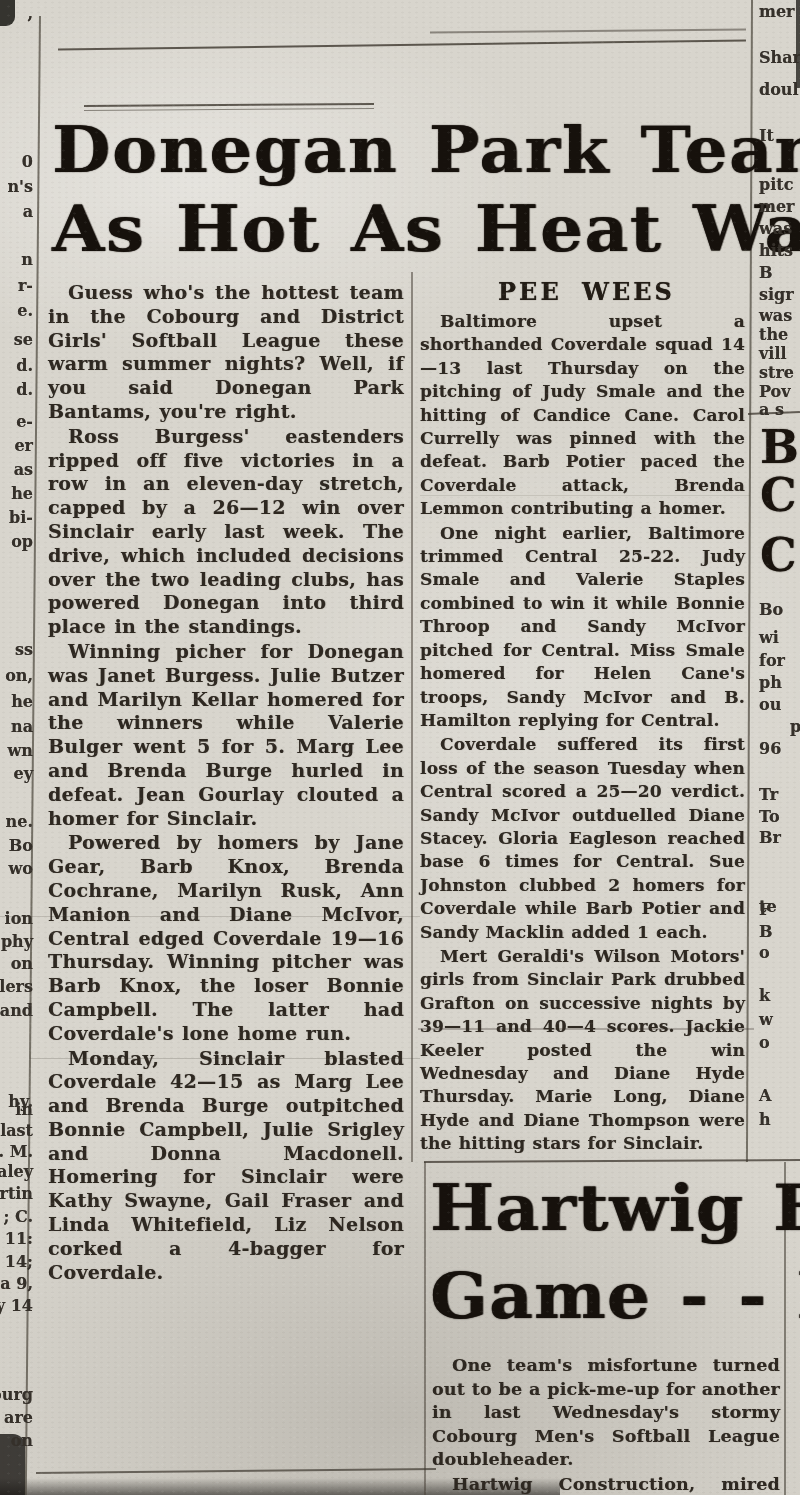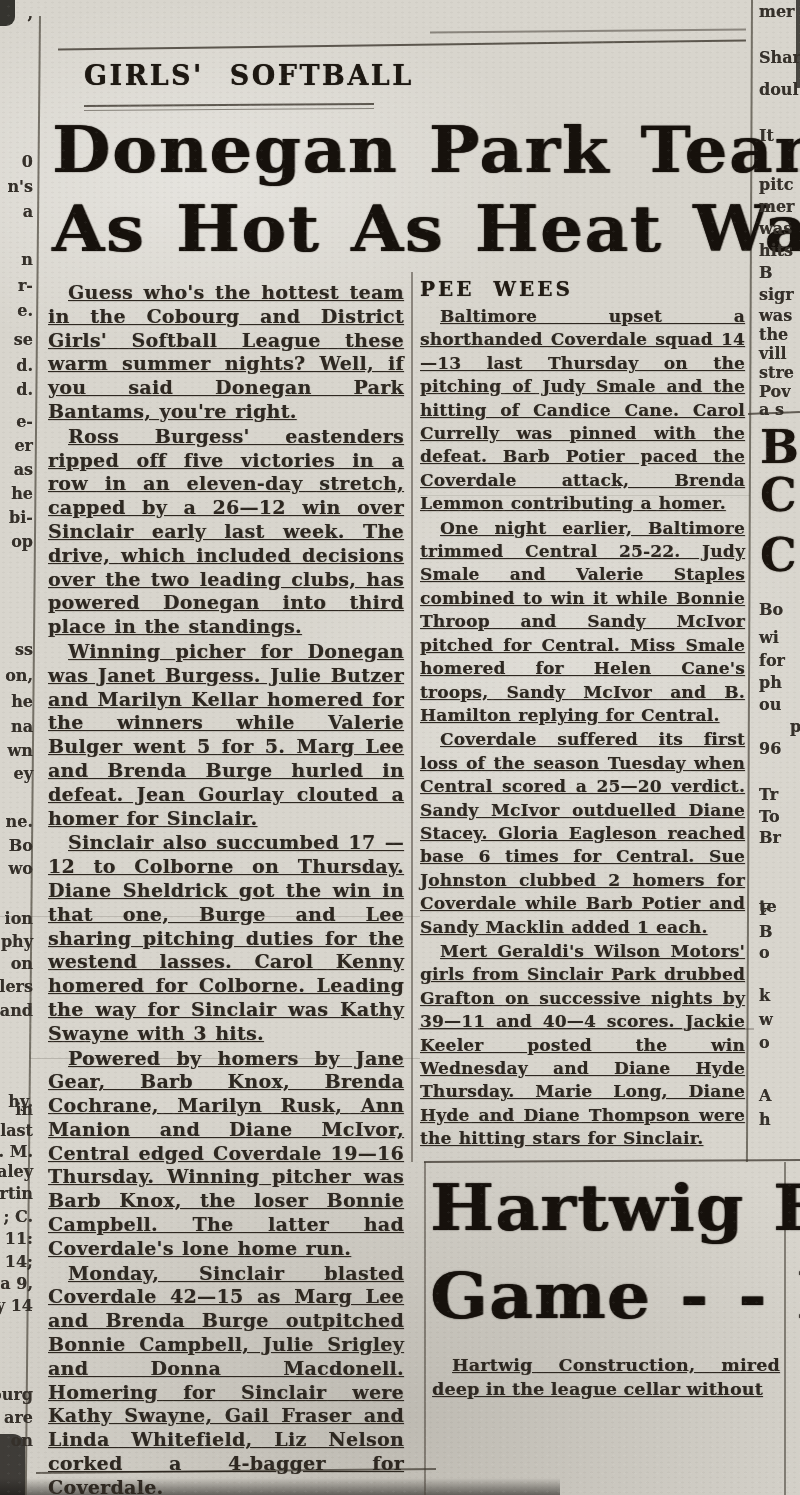--- a/index.html
+++ b/index.html
@@ -23,24 +23,24 @@
   .masthead .faded{opacity:.4;}
   .kicker{position:absolute;left:84px;top:60px;font-weight:bold;font-size:27px;
     letter-spacing:2.5px;word-spacing:14px;color:#1d1812;text-shadow:0 0 .8px rgba(29,24,18,.85);}
   .headline{position:absolute;left:52px;white-space:nowrap;font-weight:bold;font-size:63px;
     color:#16110c;letter-spacing:1.5px;word-spacing:5px;transform:scaleX(1.07);transform-origin:left;
     text-shadow:0 0 1.2px rgba(22,17,12,.9),1px 0 0 rgba(22,17,12,.35);}
   .h1a{top:113px;} .h1b{top:192px;}
   .col-left{position:absolute;left:48px;top:281px;width:364px;}
   .col-right{position:absolute;left:420px;top:277px;width:333px;}
   .para{margin:0 8px 1px 0;text-indent:20px;text-align:justify;font-weight:bold;color:#2e2821;
-    text-shadow:.3px .3px .7px rgba(46,40,33,.5);text-decoration:underline;}
+    text-shadow:.3px .3px .7px rgba(46,40,33,.5);}
   .col-left .para{font-size:19px;line-height:23.8px;letter-spacing:.3px;word-spacing:1.5px;}
   .col-right .para{font-size:17px;line-height:23.4px;letter-spacing:.2px;word-spacing:1px;}
-  .subhead{font-weight:bold;font-size:20px;letter-spacing:3px;word-spacing:9px;
+  .subhead{text-align:center;font-weight:bold;font-size:24px;letter-spacing:3px;word-spacing:9px;
     color:#221c15;margin-bottom:4px;text-shadow:0 0 .8px rgba(34,28,21,.8);}
   .hart-h{position:absolute;left:430px;white-space:nowrap;font-weight:bold;font-size:64px;
     color:#16110c;letter-spacing:1px;word-spacing:4px;transform:scaleX(1.06);transform-origin:left;
     text-shadow:0 0 1.4px rgba(22,17,12,.9),1px 0 0 rgba(22,17,12,.4);}
   .hh1{top:1170px;} .hh2{top:1258px;}
   .hart-body{position:absolute;left:432px;top:1354px;width:356px;}
   .hart-body .para{font-size:17.5px;line-height:23.5px;letter-spacing:.2px;}
   .frag{position:absolute;font-weight:bold;font-size:16px;color:#35302a;white-space:pre;
     text-shadow:0 0 .6px rgba(53,48,42,.6);}
   .sliver-left{position:absolute;left:0;top:0;width:37px;height:1495px;}
@@ -72,46 +72,45 @@
   <div class="vrule" style="left:784px;top:1162px;width:2px;height:333px;opacity:.6;"></div>
   <div class="rule" style="left:748px;top:412px;width:52px;height:2px;opacity:.75;transform:rotate(-2deg);"></div>
   <div class="rule" style="left:424px;top:1160px;width:376px;height:2px;opacity:.75;transform:rotate(-.3deg);"></div>
   <div class="rule" style="left:36px;top:1470px;width:400px;height:2px;opacity:.7;transform:rotate(-.6deg);"></div>
   <div class="rule" style="left:0;top:916px;width:420px;height:1px;opacity:.18;"></div>
   <div class="rule" style="left:30px;top:1058px;width:390px;height:1px;opacity:.2;"></div>
   <div class="rule" style="left:418px;top:1028px;width:336px;height:2px;opacity:.3;"></div>
   <div class="rule" style="left:420px;top:495px;width:330px;height:1px;opacity:.12;"></div>
 
 
-  <div class="kicker">GIRLS'  SOFTBALL</div>
   <div class="headline h1a">Donegan Park Team</div>
   <div class="headline h1b">As Hot As Heat Wave</div>
 
   <div class="col-left">
       <p class="para">Guess who's the hottest team in the Cobourg and District Girls' Softball League these warm summer nights?  Well, if you said Donegan Park  Bantams, you're right.</p>
       <p class="para">Ross Burgess' eastenders ripped off five victories in a row in an eleven-day stretch, capped by a 26—12 win over Sinclair early last week.  The drive, which included decisions over the two leading clubs, has powered Donegan into third place in the standings.</p>
       <p class="para">Winning picher for Donegan was Janet Burgess. Julie Butzer and Marilyn Kellar homered for the winners while Valerie Bulger went 5 for 5.  Marg Lee and Brenda Burge hurled in defeat. Jean Gourlay clouted a homer for Sinclair.</p>
-      <p class="para">Sinclair also succumbed 17 — 12 to Colborne on Thursday. Diane Sheldrick got the win in that one, Burge and Lee sharing pitching duties for the westend lasses.  Carol Kenny homered for Colborne.  Leading the way for Sinclair was Kathy Swayne with 3 hits.</p>
       <p class="para">Powered by homers by Jane Gear, Barb Knox, Brenda Cochrane, Marilyn Rusk, Ann Manion and Diane McIvor, Central edged Coverdale 19—16 Thursday. Winning pitcher was Barb Knox, the loser Bonnie Campbell. The latter had Coverdale's lone home run.</p>
       <p class="para">Monday, Sinclair blasted Coverdale 42—15 as Marg Lee and Brenda Burge outpitched Bonnie Campbell, Julie Srigley and Donna Macdonell.  Homering for Sinclair were Kathy Swayne, Gail Fraser and Linda Whitefield, Liz Nelson corked a 4-bagger for Coverdale.</p>
     </div>
 
   <div class="col-right">
     <div class="subhead">PEE WEES</div>
     <div>
         <p class="para">Baltimore upset a shorthanded Coverdale squad 14—13 last Thursday on the pitching of Judy Smale and the hitting of Candice Cane. Carol Currelly was pinned with the defeat. Barb Potier paced the Coverdale attack, Brenda Lemmon contributing a homer.</p>
         <p class="para">One night earlier, Baltimore trimmed Central 25-22. Judy Smale and Valerie Staples combined to win it while Bonnie Throop and Sandy McIvor pitched for Central. Miss Smale homered for Helen Cane's troops, Sandy McIvor and B. Hamilton replying for Central.</p>
         <p class="para">Coverdale suffered its first loss of the season Tuesday when Central scored a 25—20 verdict. Sandy McIvor outduelled Diane Stacey.  Gloria Eagleson reached base 6 times for Central.  Sue Johnston clubbed 2 homers for Coverdale while Barb Potier and Sandy Macklin added 1 each.</p>
         <p class="para">Mert Geraldi's Wilson Motors' girls from Sinclair Park drubbed Grafton on successive nights by 39—11 and 40—4 scores. Jackie Keeler posted the win Wednesday and Diane Hyde Thursday. Marie Long, Diane Hyde and Diane Thompson were the hitting stars for Sinclair.</p>
       </div>
   </div>
 
   <div class="hart-h hh1">Hartwig Fir</div>
   <div class="hart-h hh2">Game - - By</div>
   <div class="hart-body">
+      <p class="para">One team's misfortune turned out to be a pick-me-up for another in last  Wednesday's stormy Cobourg Men's Softball League doubleheader.</p>
       <p class="para">Hartwig Construction, mired deep in the league cellar without</p>
     </div>
 
   <div class="sliver-left">
       <span class="frag" style="top: 4px;">,</span>
       <span class="frag" style="top: 152px;">0</span>
       <span class="frag" style="top: 177px;">n's</span>
       <span class="frag" style="top: 202px;">a</span>
       <span class="frag" style="top: 250px;">n</span>
       <span class="frag" style="top: 276px;">r-</span>

